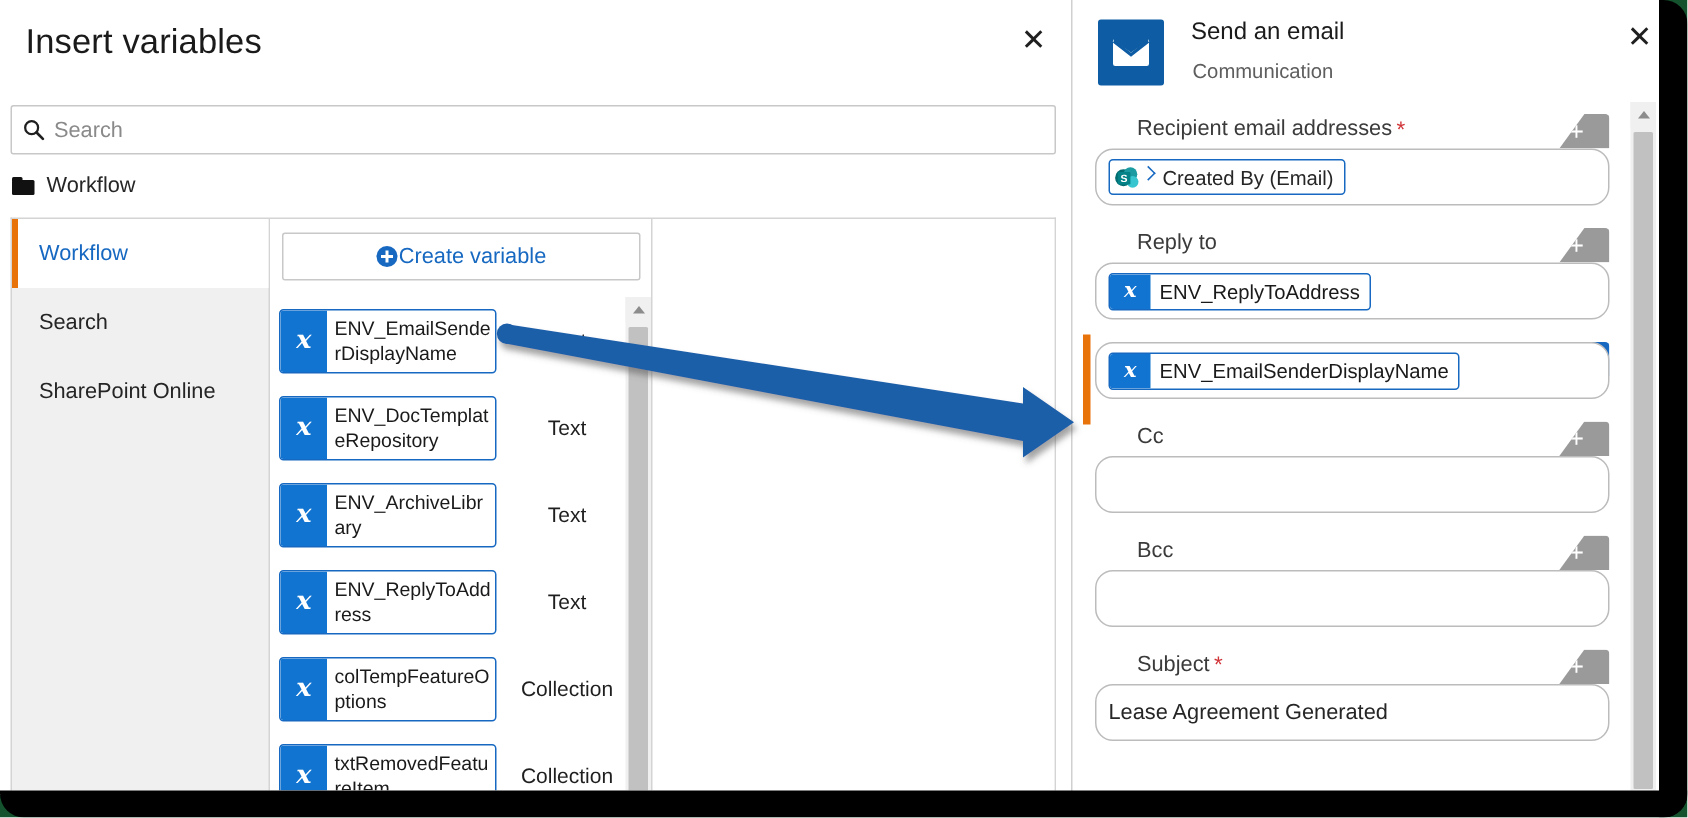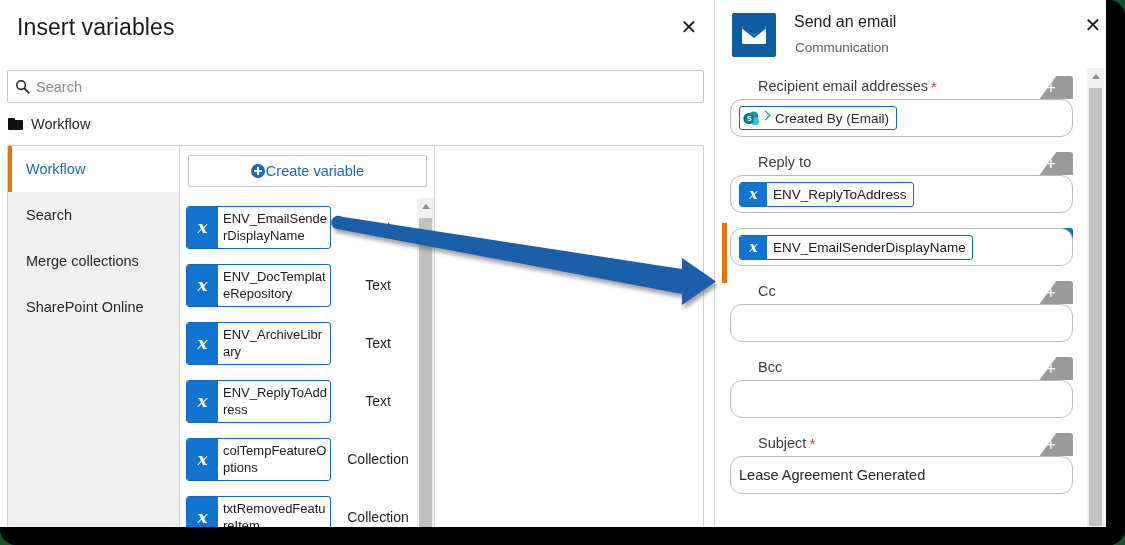--- a/index.html
+++ b/index.html
@@ -377,23 +377,20 @@
     </div>
 
     <div id="dialog-body">
 
       <div id="nav-col">
         <div class="nav-item active">
           <span>Workflow</span>
         </div>
         <div class="nav-item">
           <span>Search</span>
-        </div>
-        <div class="nav-item">
-          <span>Merge collections</span>
         </div>
         <div class="nav-item">
           <span>SharePoint Online</span>
         </div>
       </div>
 
       <div id="vars-col">
 
         <div id="create-variable-btn">
           <span class="plus-circle"></span>

